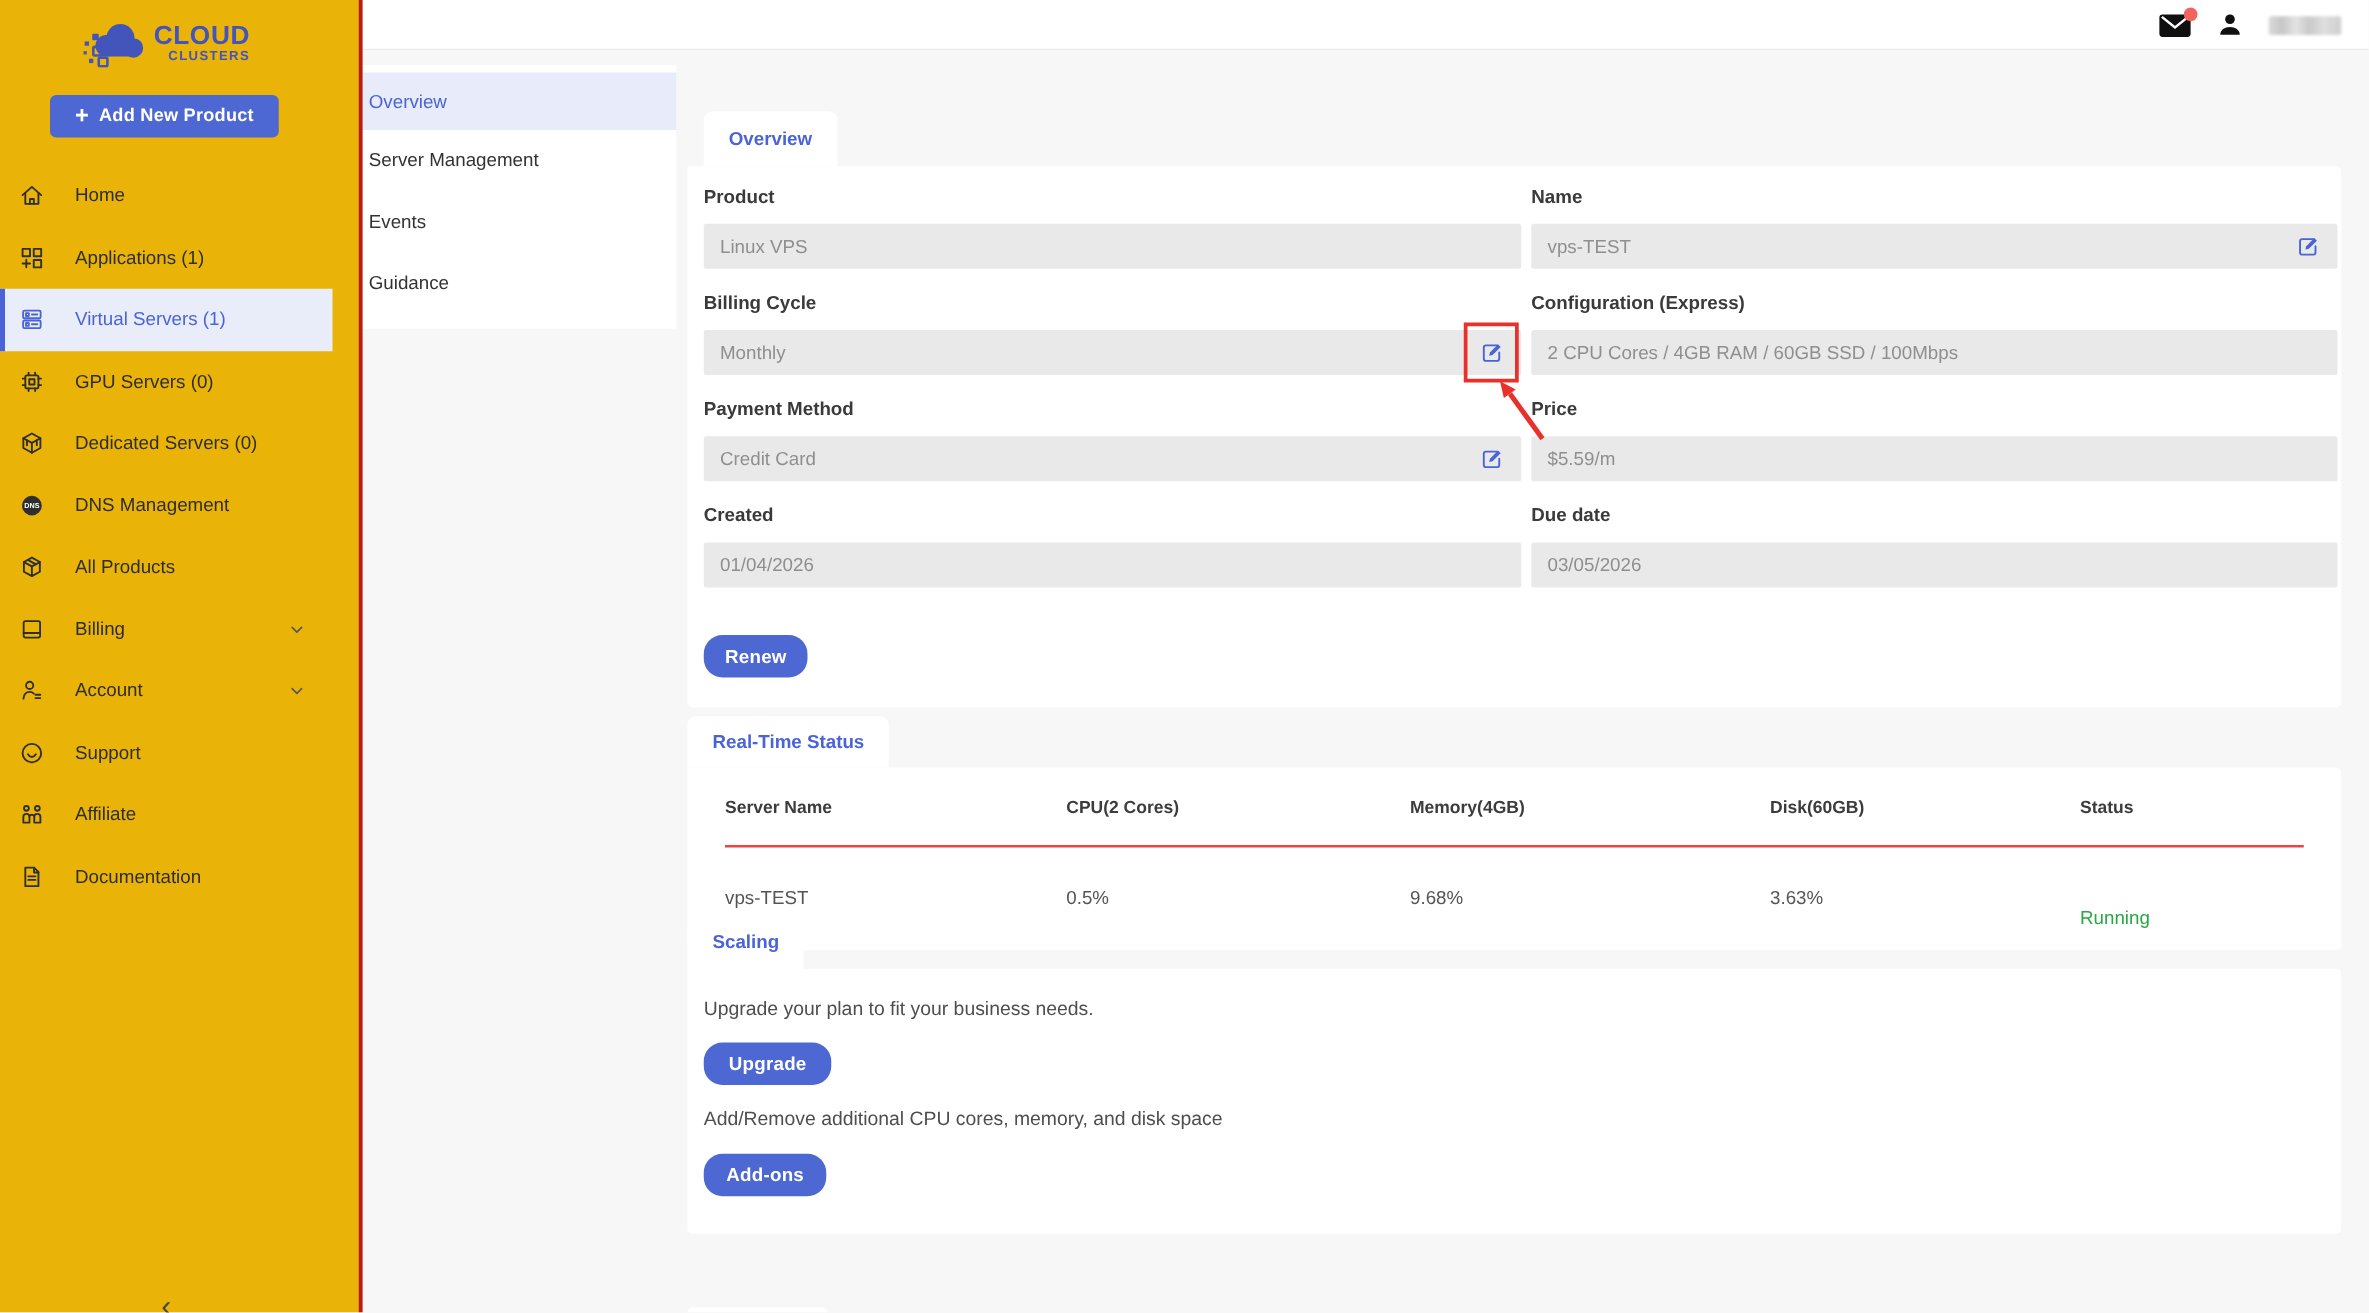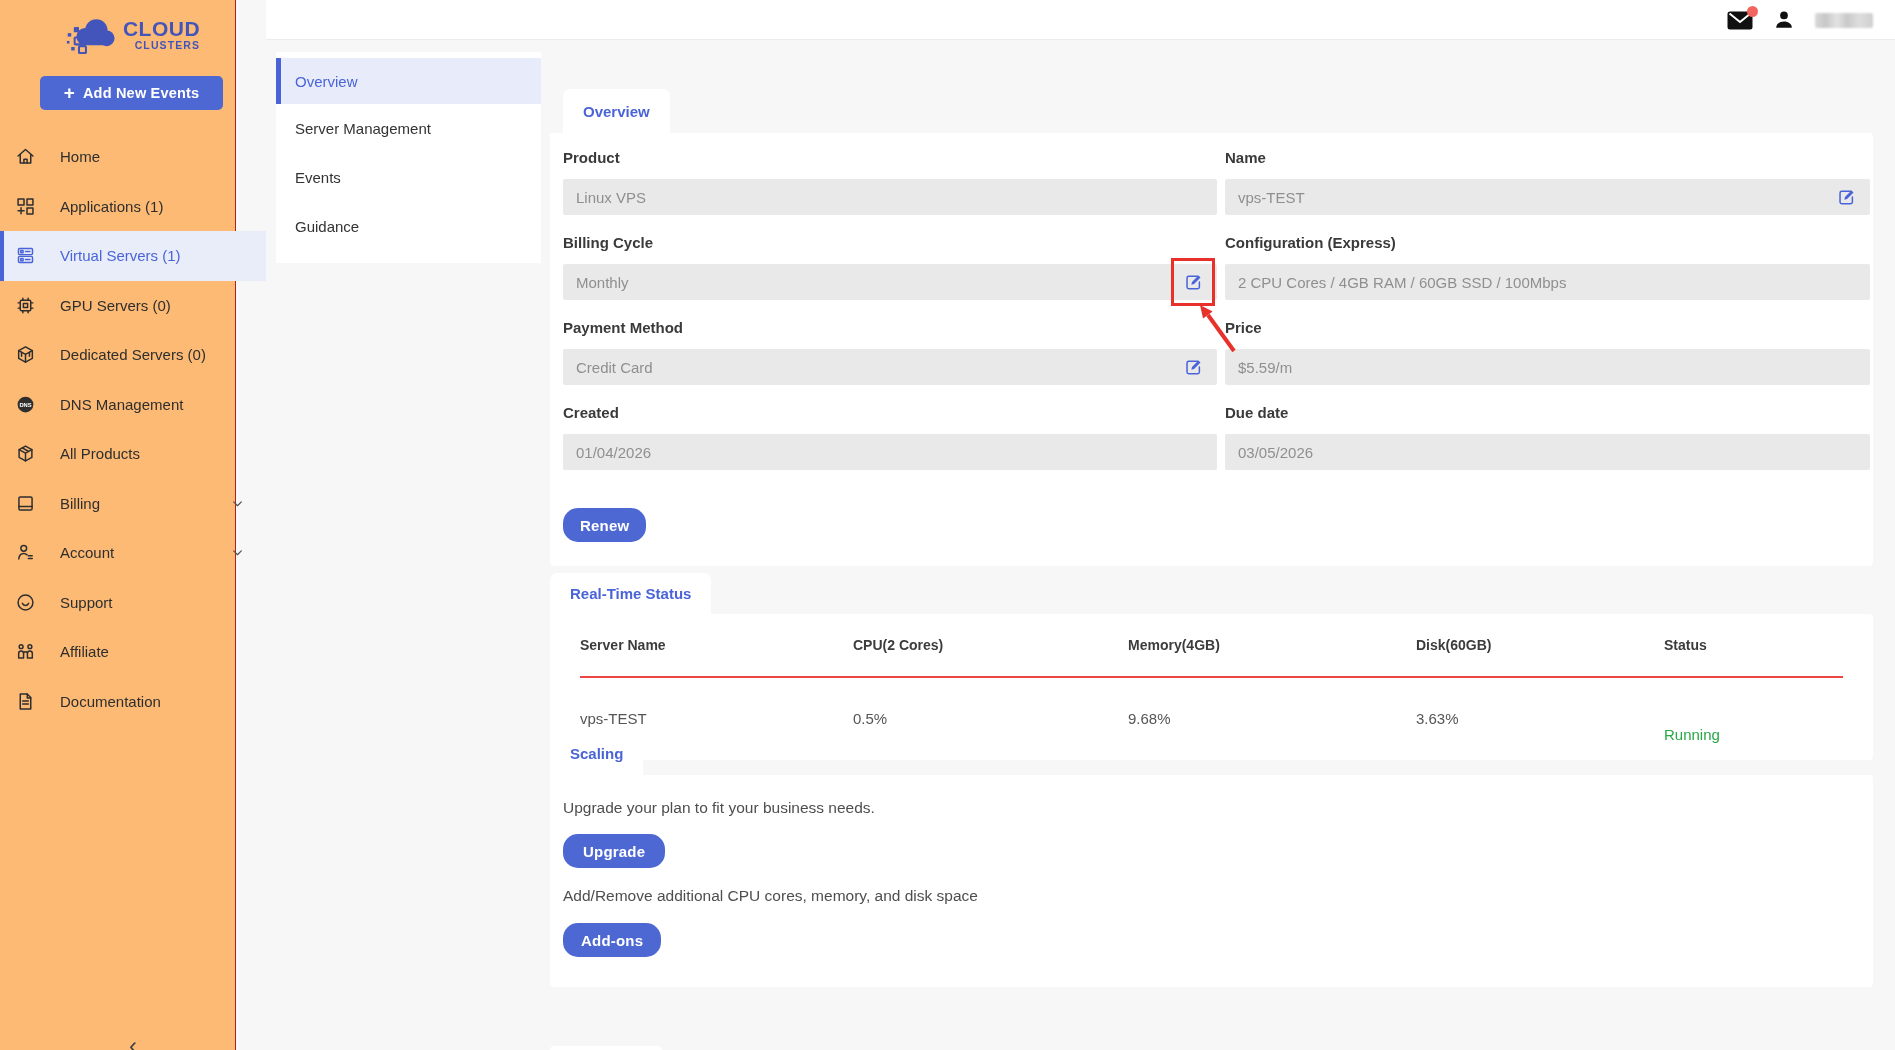--- a/index.html
+++ b/index.html
@@ -4,22 +4,22 @@
 <style>
   * { margin:0; padding:0; box-sizing:border-box; }
   html,body { width:1895px; height:1050px; }
   body {
     position:relative; overflow:hidden;
     background:#f7f7f8;
     font-family:"Liberation Sans", sans-serif;
     color:#2e2e2e;
   }
   
-  .sidebar { position:absolute; left:0; top:0; width:236px; height:1050px;
-    background:#fdba74; border-right:1px solid #b91c1c; z-index:6; }
+  .sidebar { position:absolute; left:0; top:0; width:290px; height:1050px;
+    background:#eab308; border-right:3px solid #b91c1c; z-index:6; }
   .logo { position:absolute; top:8px; left:0; width:266px; height:52px;
     display:flex; align-items:center; justify-content:center; gap:5px; }
   .logo-text { display:flex; flex-direction:column; align-items:center; line-height:1; }
   .logo-top { font-size:21px; font-weight:800; color:#4355bb; letter-spacing:.5px; }
   .logo-bottom { font-size:10.5px; font-weight:800; color:#4355bb; letter-spacing:1.1px; align-self:flex-end; margin-top:1px; }
   .add-btn { position:absolute; top:76px; left:40px; width:183px; height:34px;
     background:#4e68d3; color:#fff; border:none; border-radius:5px;
     font-family:inherit; font-size:14.5px; font-weight:bold; letter-spacing:.2px;
     display:flex; align-items:center; justify-content:center; gap:8px; cursor:pointer; }
   .add-plus { font-size:19px; font-weight:bold; line-height:1; margin-top:-2px; }
@@ -117,21 +117,21 @@
       <rect x="15" y="37" width="8" height="8" rx="1" fill="none" stroke="#4355bb" stroke-width="2.4"></rect>
     </svg>
     <div class="logo-text">
       <span class="logo-top">CLOUD</span>
       <span class="logo-bottom">CLUSTERS</span>
     </div>
   </div>
 
   <button class="add-btn">
     <span class="add-plus">+</span>
-    <span>Add New Events</span>
+    <span>Add New Product</span>
   </button>
 
   <div class="nav">
 
     <div class="nav-item">
       <span class="nav-icon">
         <svg viewBox="0 0 24 24" fill="none" stroke="currentColor" stroke-width="1.7" stroke-linecap="round" stroke-linejoin="round">
           <path d="M3.5 11.5 12 4l8.5 7.5"></path>
             <path d="M6 9.8V19.5h12V9.8"></path>
             <path d="M10.2 19.5v-4.4h3.6v4.4"></path>

